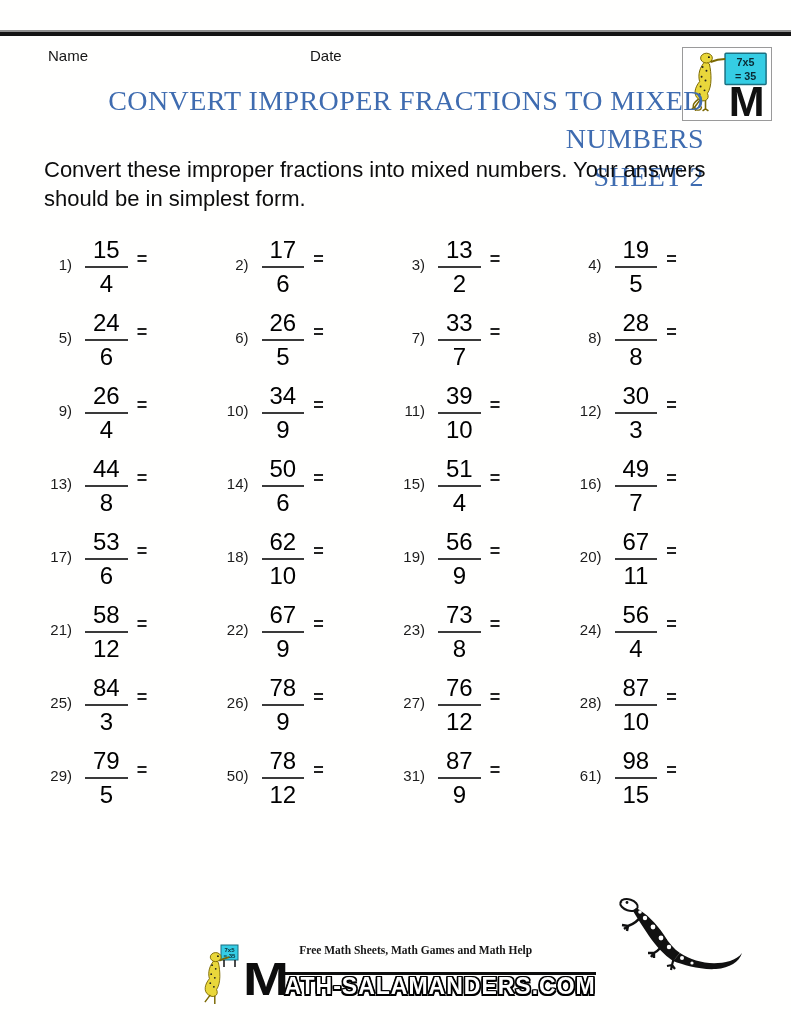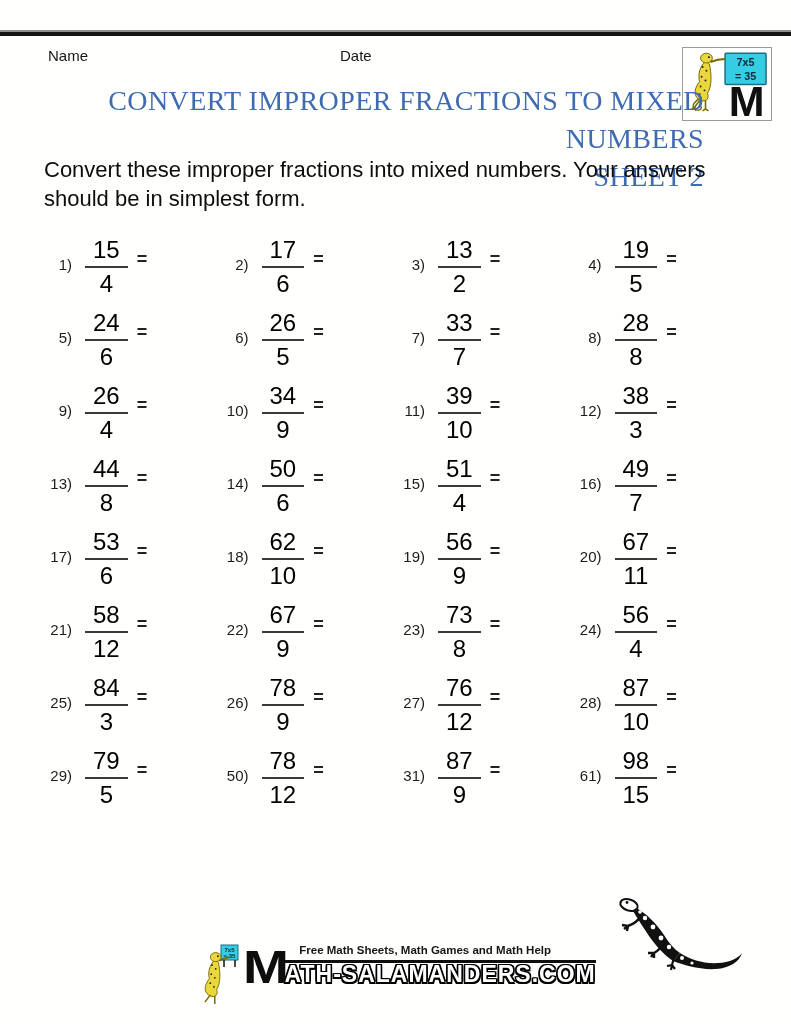--- a/index.html
+++ b/index.html
@@ -13,21 +13,21 @@
   }
   .top-rule{
     position:absolute;left:0;top:30px;width:791px;height:4px;
     background:var(--rule_black,#141414);
     border-top:2px solid #8f8f8f;
   }
   .meta-label{
     position:absolute;top:47px;font-size:15px;color:#161616;
   }
   .name-label{left:48px;}
-  .date-label{left:340px;}
+  .date-label{left:310px;}
   .logo-box{
     position:absolute;left:682px;top:47px;width:88px;height:72px;
     border:1px solid #9a9a9a;background:#fff;
     display:flex;align-items:center;justify-content:center;
   }
   .title{
     position:absolute;left:44px;top:82px;width:660px;
     font-family:"Liberation Serif", serif;
     font-size:28px;line-height:38px;letter-spacing:0.4px;
     color:var(--title_blue,#3f6cb0);
@@ -53,21 +53,21 @@
   .fnum{display:block;border-bottom:2px solid #3a3a3a;padding:0 8px 3px;}
   .fden{display:block;padding-top:3px;}
   .eq{margin-left:9px;font-size:18px;font-weight:700;color:#222;transform:translateY(-7px);}
   .footer{
     position:absolute;left:0;right:0;top:944px;
     display:flex;justify-content:center;align-items:flex-start;
   }
   .footer-col{margin-left:4px;}
   .tagline{
     font-size:11.5px;font-weight:700;color:#161616;
-    margin-left:56px;padding-bottom:4px;white-space:nowrap;
+    margin-left:56px;padding-bottom:16px;white-space:nowrap;font-family:Liberation Serif, serif;
   }
   .footer-rule{height:3px;background:#0d0d0d;margin-left:42px;}
   .site-row{display:flex;align-items:flex-start;margin-top:-12px;}
   .big-m{
     font-size:46px;font-weight:800;color:#0d0d0d;line-height:0.9;
     transform:scaleX(1.2);transform-origin:left bottom;
     position:relative;top:-4px;margin-right:3px;
   }
   .site-name{
     font-size:23px;font-weight:800;letter-spacing:1px;
@@ -221,21 +221,21 @@
     <span class="frac">
       <span class="fnum">39</span>
       <span class="fden">10</span>
     </span>
     <span class="eq">=</span>
   </div>
 
   <div class="cell">
     <span class="pnum">12)</span>
     <span class="frac">
-      <span class="fnum">38</span>
+      <span class="fnum">30</span>
       <span class="fden">3</span>
     </span>
     <span class="eq">=</span>
   </div>
 
   <div class="cell">
     <span class="pnum">13)</span>
     <span class="frac">
       <span class="fnum">44</span>
       <span class="fden">8</span>

